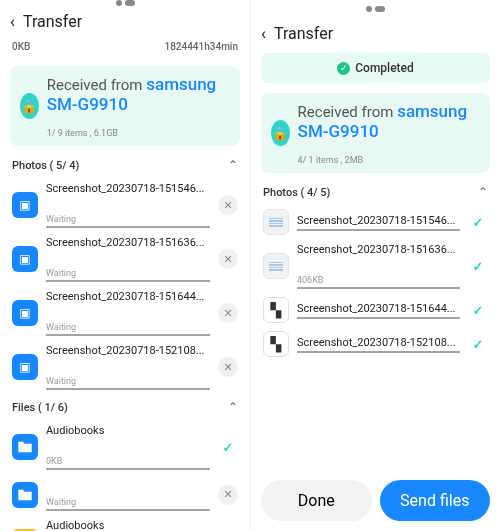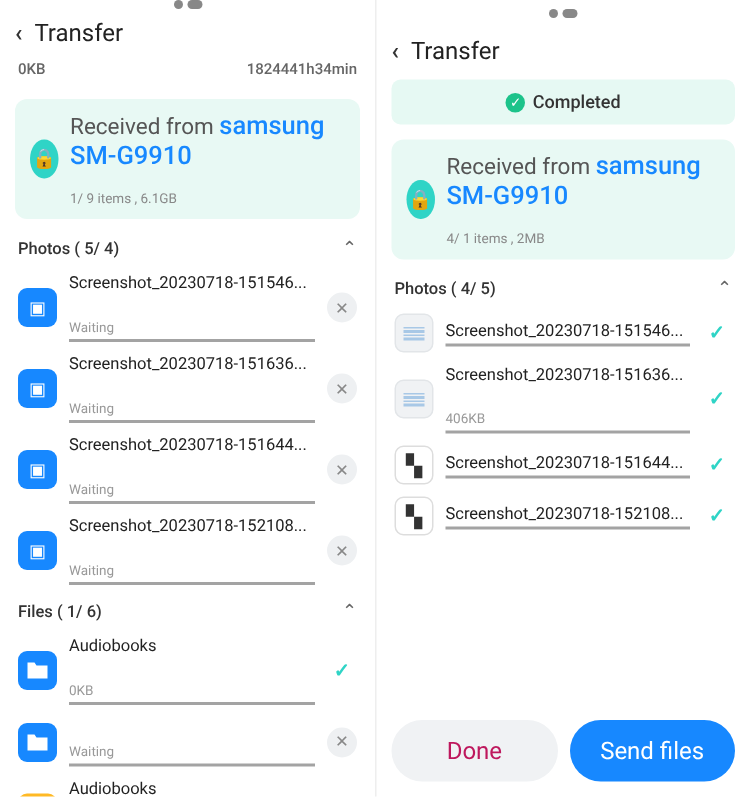--- a/index.html
+++ b/index.html
@@ -197,21 +197,21 @@
   }
   .btn {
     flex: 1;
     border-radius: 22px;
     padding: 11px 0;
     text-align: center;
     font-size: 16px;
     font-weight: 400;
   }
   .btn.primary { background: #1788ff; color: #fff; }
-  .btn.secondary { background: #f0f2f4; color: #be185d; }
+  .btn.secondary { background: #f0f2f4; color: #000000; }
   .folder-svg { width: 16px; height: 14px; }
   .audio-svg { width: 14px; height: 14px; }
 </style>
 </head>
 <body>
 
 <div class="phone">
   <div class="status-bar">
     <span class="status-dot"></span>
       <span class="status-pill"></span>

